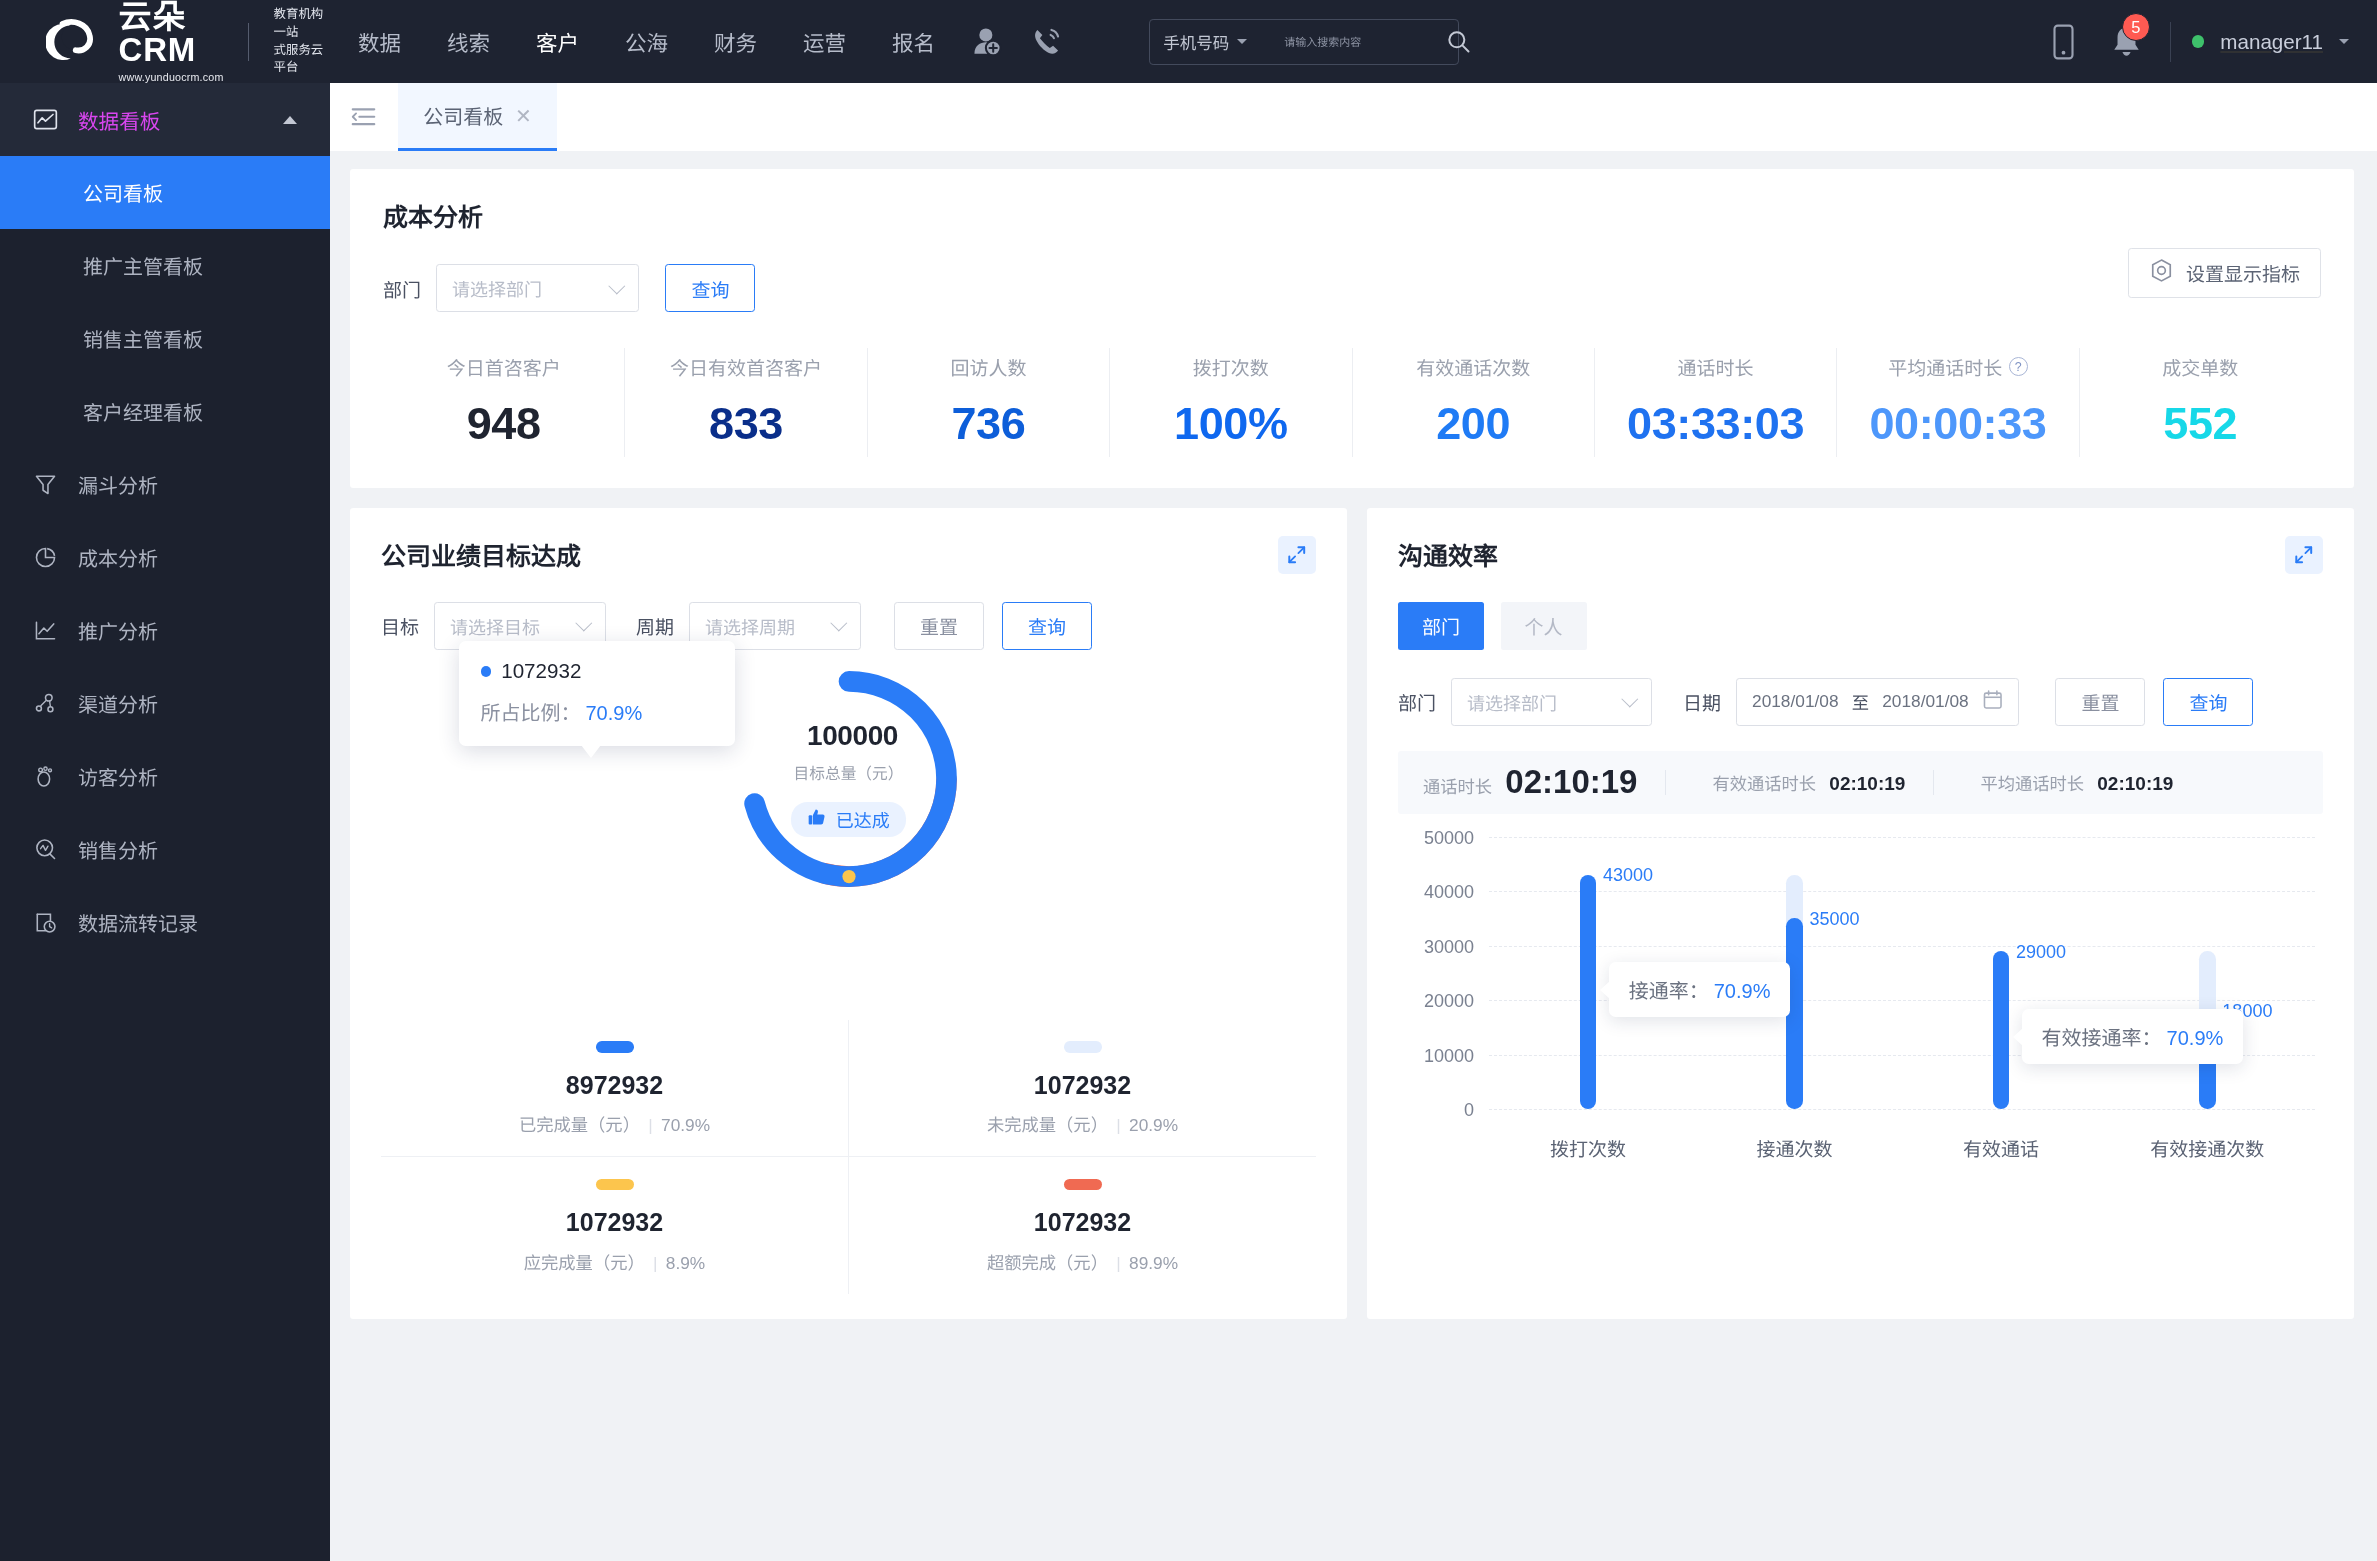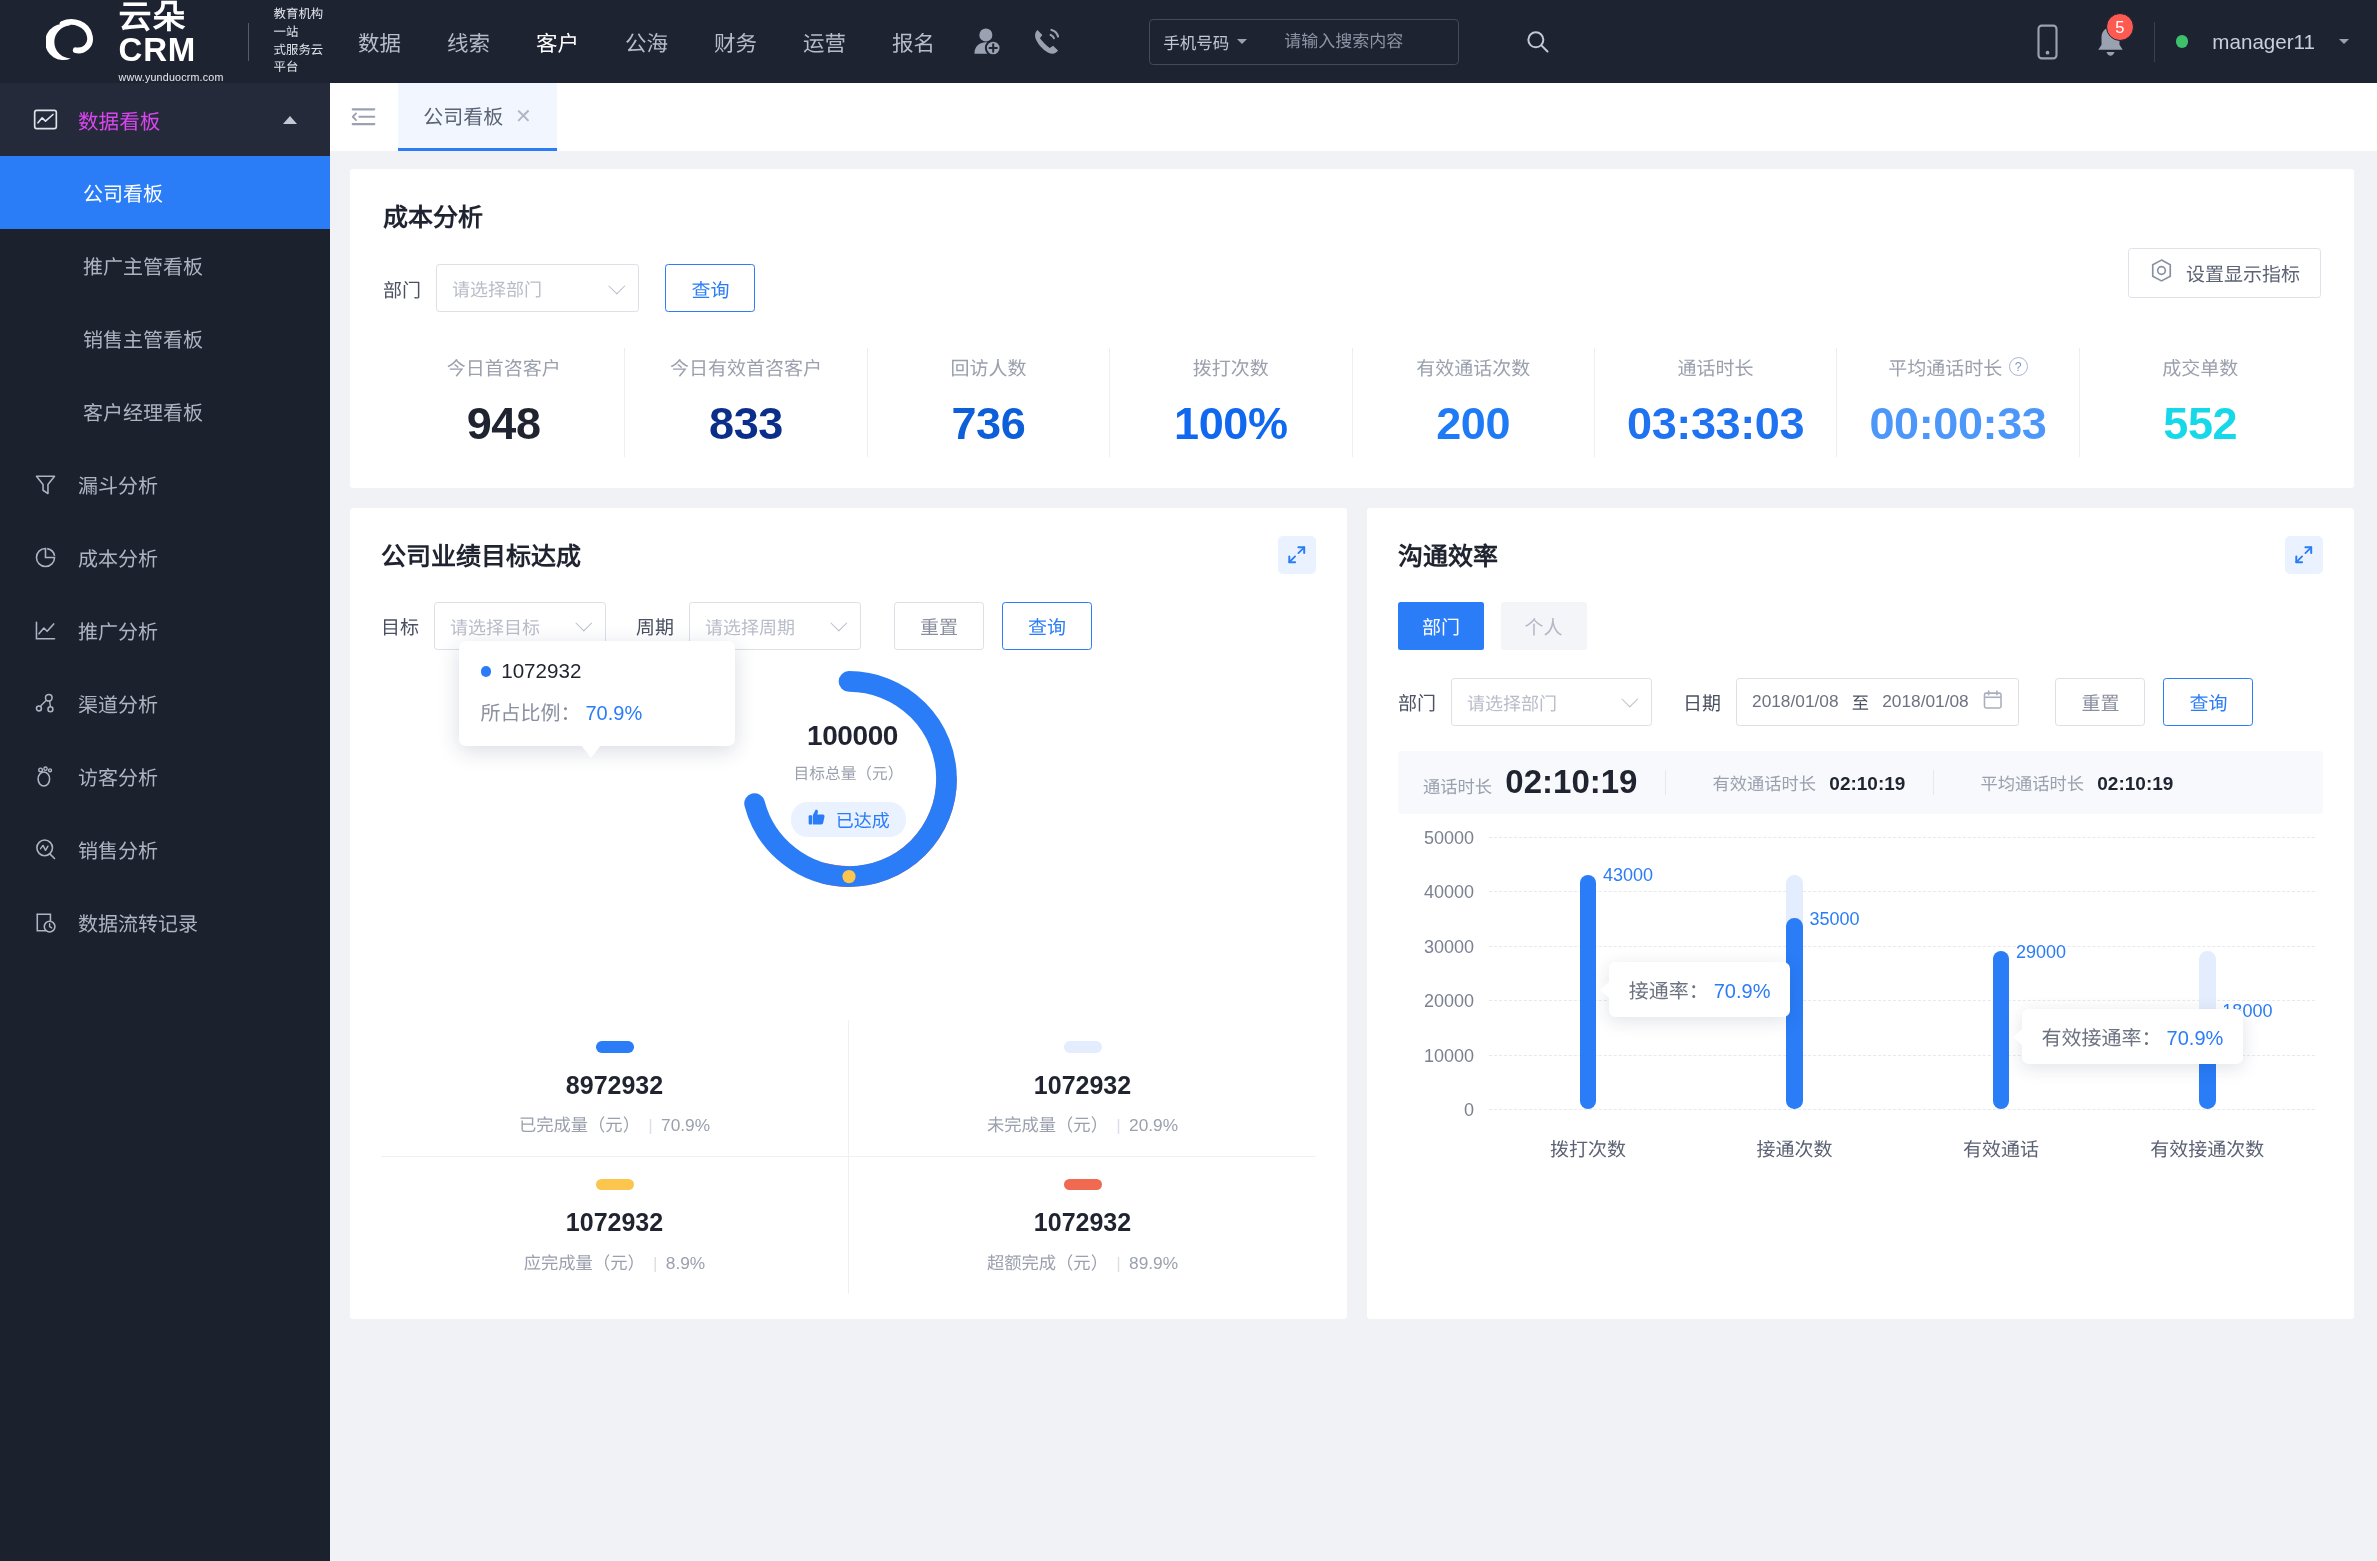--- a/index.html
+++ b/index.html
@@ -39,34 +39,34 @@
   .search-wrap {
     margin-left: 73px; width: 310px; height: 46px; border: 0.8px solid #434a5c; border-radius: 4.1px;
     display: flex; align-items: center; background: transparent; flex: 0 0 310px; gap: 8px;
   }
   .search-sel { display: flex; align-items: center; gap: 7.4px; padding: 0 10px 0 13.2px; cursor: pointer; }
   .search-sel-label { font-size: 16.5px; color: #c3c8d4; white-space: nowrap; }
   .caret-down { width: 0; height: 0; border-left: 5px solid transparent; border-right: 5px solid transparent; border-top: 5.8px solid #9aa1b1; }
   .search-sep { width: 0.8px; height: 21.5px; background: #434a5c; }
   .search-input {
     flex: 1; border: 0; outline: 0; background: transparent; color: #f97316;
-    font-size: 17px; padding: 0 8.3px 0 11.6px; font-family: inherit;
+    font-size: 11px; padding: 0 8.3px 0 11.6px; font-family: inherit;
   }
   .search-input::placeholder { color: #8d93a3; }
   .search-btn { padding: 0 13.2px 0 3.3px; display: flex; align-items: center; cursor: pointer; }
 
   .right-tools { display: flex; align-items: center; margin-left: auto; padding-right: 28px; height: 83px; }
   .tool-btn { width: 63px; height: 83px; display: flex; align-items: center; justify-content: center; cursor: pointer; position: relative; }
   .badge {
     position: absolute; top: 13.2px; right: 8.3px; min-width: 28px; height: 28px; border-radius: 14px;
     background: #ff5a52; color: #fff; font-size: 16.5px; display: flex; align-items: center;
     justify-content: center; padding: 0 5.8px; border: 1.7px solid #1e2331;
   }
   .vsep { width: 0.8px; height: 40px; background: #3a4153; margin: 0 21.5px 0 11.6px; }
-  .user-zone { display: flex; align-items: center; gap: 24px; cursor: pointer; }
+  .user-zone { display: flex; align-items: center; gap: 16px; cursor: pointer; text-decoration: underline; }
   .status-dot { width: 12.4px; height: 12.4px; border-radius: 50%; background: #3ec16b; }
   .user-name { font-size: 20.6px; color: #c9cedb; }
 
   
   .body-row { display: flex; flex: 1; min-height: 0; }
 
   
   .sidebar { width: 330px; background: #1c212e; flex: 0 0 330px; overflow: hidden; }
   .side-group {
     height: 73px; display: flex; align-items: center; padding: 0 33px 0 33px;

